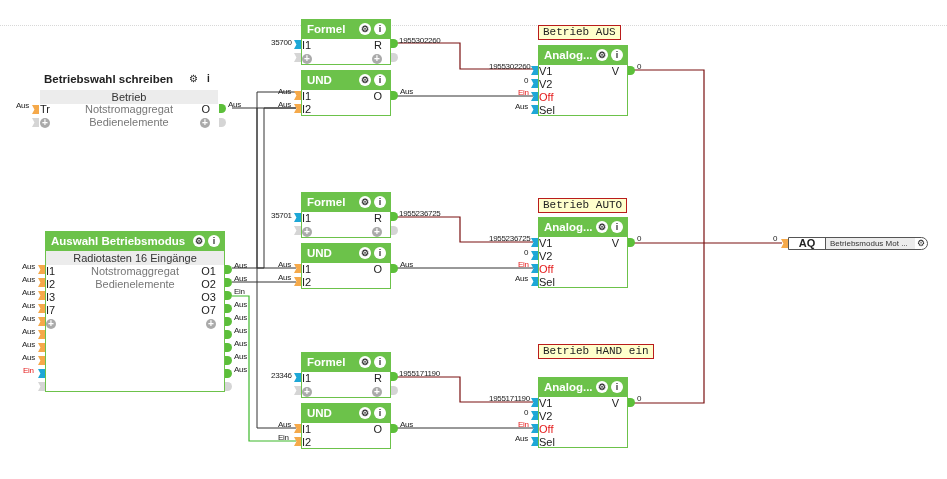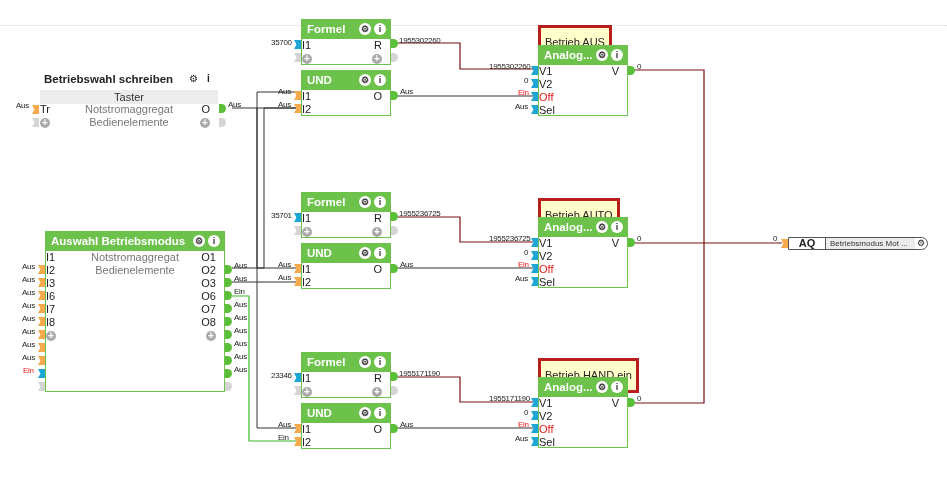--- a/index.html
+++ b/index.html
@@ -53,22 +53,22 @@
   .pin-out.green { background: #5cbf3a; border-radius: 0 5px 5px 0; }
   .pin-out.gray { background: #d5d5d5; border-radius: 0 5px 5px 0; }
   .wl {
     position: absolute; font-size: 8px; letter-spacing: -0.3px; color: #222; white-space: nowrap;
   }
   .wl.red { color: #e41b1b; }
   .plain-title {
     position: absolute; font-weight: bold; font-size: 11.5px; color: #222;
   }
   .comment {
-    position: absolute; background: #ffffcc; border: 3px solid #b91c1c; font-size: 11px;
-    padding: 8px 4px; height: 13px; line-height: 13px; white-space: nowrap;
+    position: absolute; background: #ffffcc; border: 1px solid #b91c1c; font-size: 11px;
+    padding: 0 4px; height: 13px; line-height: 13px; white-space: nowrap; font-family: Liberation Mono, monospace;
   }
   .aq {
     position: absolute; left: 788px; top: 237px; height: 13px; width: 140px;
     border: 1px solid #555; background: #fff; display: flex; box-sizing: border-box; border-radius: 0 7px 7px 0;
   }
   .aq .tag { width: 36px; text-align: center; font-weight: bold; font-size: 11px; line-height: 11px; border-right: 1px solid #555; }
   .aq .nm { flex: 1; background: #ececec; font-size: 8px; line-height: 11px; padding-left: 4px; color: #333; white-space: nowrap; overflow: hidden; }
   .aq .gear { width: 12px; text-align: center; font-size: 9px; line-height: 11px; }
 </style>
 </head>
@@ -94,21 +94,21 @@
   <path d="M257 108 V428 H296" stroke="#333" fill="none" stroke-width="1"></path>
   <path d="M232 268 H264 V108 H296" stroke="#333" fill="none" stroke-width="1"></path>
   <path d="M232 282 H296" stroke="#333" fill="none" stroke-width="1"></path>
   <path d="M232 296 H249 V441 H296" stroke="#3cb82a" fill="none" stroke-width="1.2"></path>
 </svg>
 
 <div>
   <div class="plain-title" style="left:44px; top:73px;">Betriebswahl schreiben</div>
   <span style="position:absolute; left:189px; top:73px; font-size:10px;">⚙</span>
   <span style="position:absolute; left:207px; top:73px; font-size:10px; font-weight:bold;">i</span>
-  <div class="subhdr" style="position:absolute; left:40px; top:90px; width:178px;">Taster</div>
+  <div class="subhdr" style="position:absolute; left:40px; top:90px; width:178px;">Betrieb</div>
   <div style="position:absolute; left:40px; top:103px; width:178px; height:28px;">
     <div class="row">
       <span class="l">Tr</span>
       <span class="c">Notstromaggregat</span>
       <span class="r">O</span>
     </div>
     <div class="row">
       <span class="l"><span class="plus">+</span></span>
       <span class="c">Bedienelemente</span>
       <span class="r"><span class="plus">+</span></span>
@@ -123,46 +123,39 @@
 </div>
 
 <div class="block" style="left:45px; top:231px; width:180px; height:161px;">
   <div class="hdr">
     <span>Auswahl Betriebsmodus</span>
     <span class="btns">
         <span class="ibtn">⚙</span>
         <span class="ibtn">i</span>
       </span>
   </div>
+  <div class="subhdr">Radiotasten 16 Eingänge</div>
   <div id="auswahl-rows">
       <div class="row">
         <span class="l">I1</span>
         <span class="c">Notstromaggregat</span>
         <span class="r">O1</span>
       </div>
       <div class="row">
         <span class="l">I2</span>
         <span class="c">Bedienelemente</span>
         <span class="r">O2</span>
       </div>
       <div class="row">
         <span class="l">I3</span>
         <span class="r">O3</span>
       </div>
       <div class="row">
-        <span class="l">I6</span>
-        <span class="r">O6</span>
-      </div>
-      <div class="row">
         <span class="l">I7</span>
         <span class="r">O7</span>
-      </div>
-      <div class="row">
-        <span class="l">I8</span>
-        <span class="r">O8</span>
       </div>
     </div>
   <div class="row">
     <span class="l"><span class="plus">+</span></span>
     <span class="r"><span class="plus">+</span></span>
   </div>
 </div>
 <div id="auswahl-pins">
     <span class="pin-in orange" style="left:38px; top:265px;"></span>
     <span class="wl" style="left:22px; top:262px;">Aus</span>
@@ -375,21 +368,21 @@
       <div class="row">
         <span class="l">I2</span>
       </div>
     </div>
     <span class="pin-in orange" style="left:294px; top:424px;"></span>
     <span class="pin-in orange" style="left:294px; top:437px;"></span>
     <span class="pin-out green" style="left:391px; top:424px;"></span>
     <span class="wl" style="left:278px; top:420px;">Aus</span>
     <span class="wl" style="left:278px; top:433px;">Ein</span>
     <span class="wl" style="left:400px; top:420px;">Aus</span>
-    <div class="comment" style="left:538px; top:358px;">Betrieb HAND ein</div>
+    <div class="comment" style="left:538px; top:344px;">Betrieb HAND ein</div>
     <div class="block" style="left:538px; top:377px; width:90px; height:71px;">
       <div class="hdr"><span>Analog...</span><span class="btns">
           <span class="ibtn">⚙</span>
           <span class="ibtn">i</span>
         </span></div>
       <div class="row">
         <span class="l">V1</span>
         <span class="r">V</span>
       </div>
       <div class="row">

